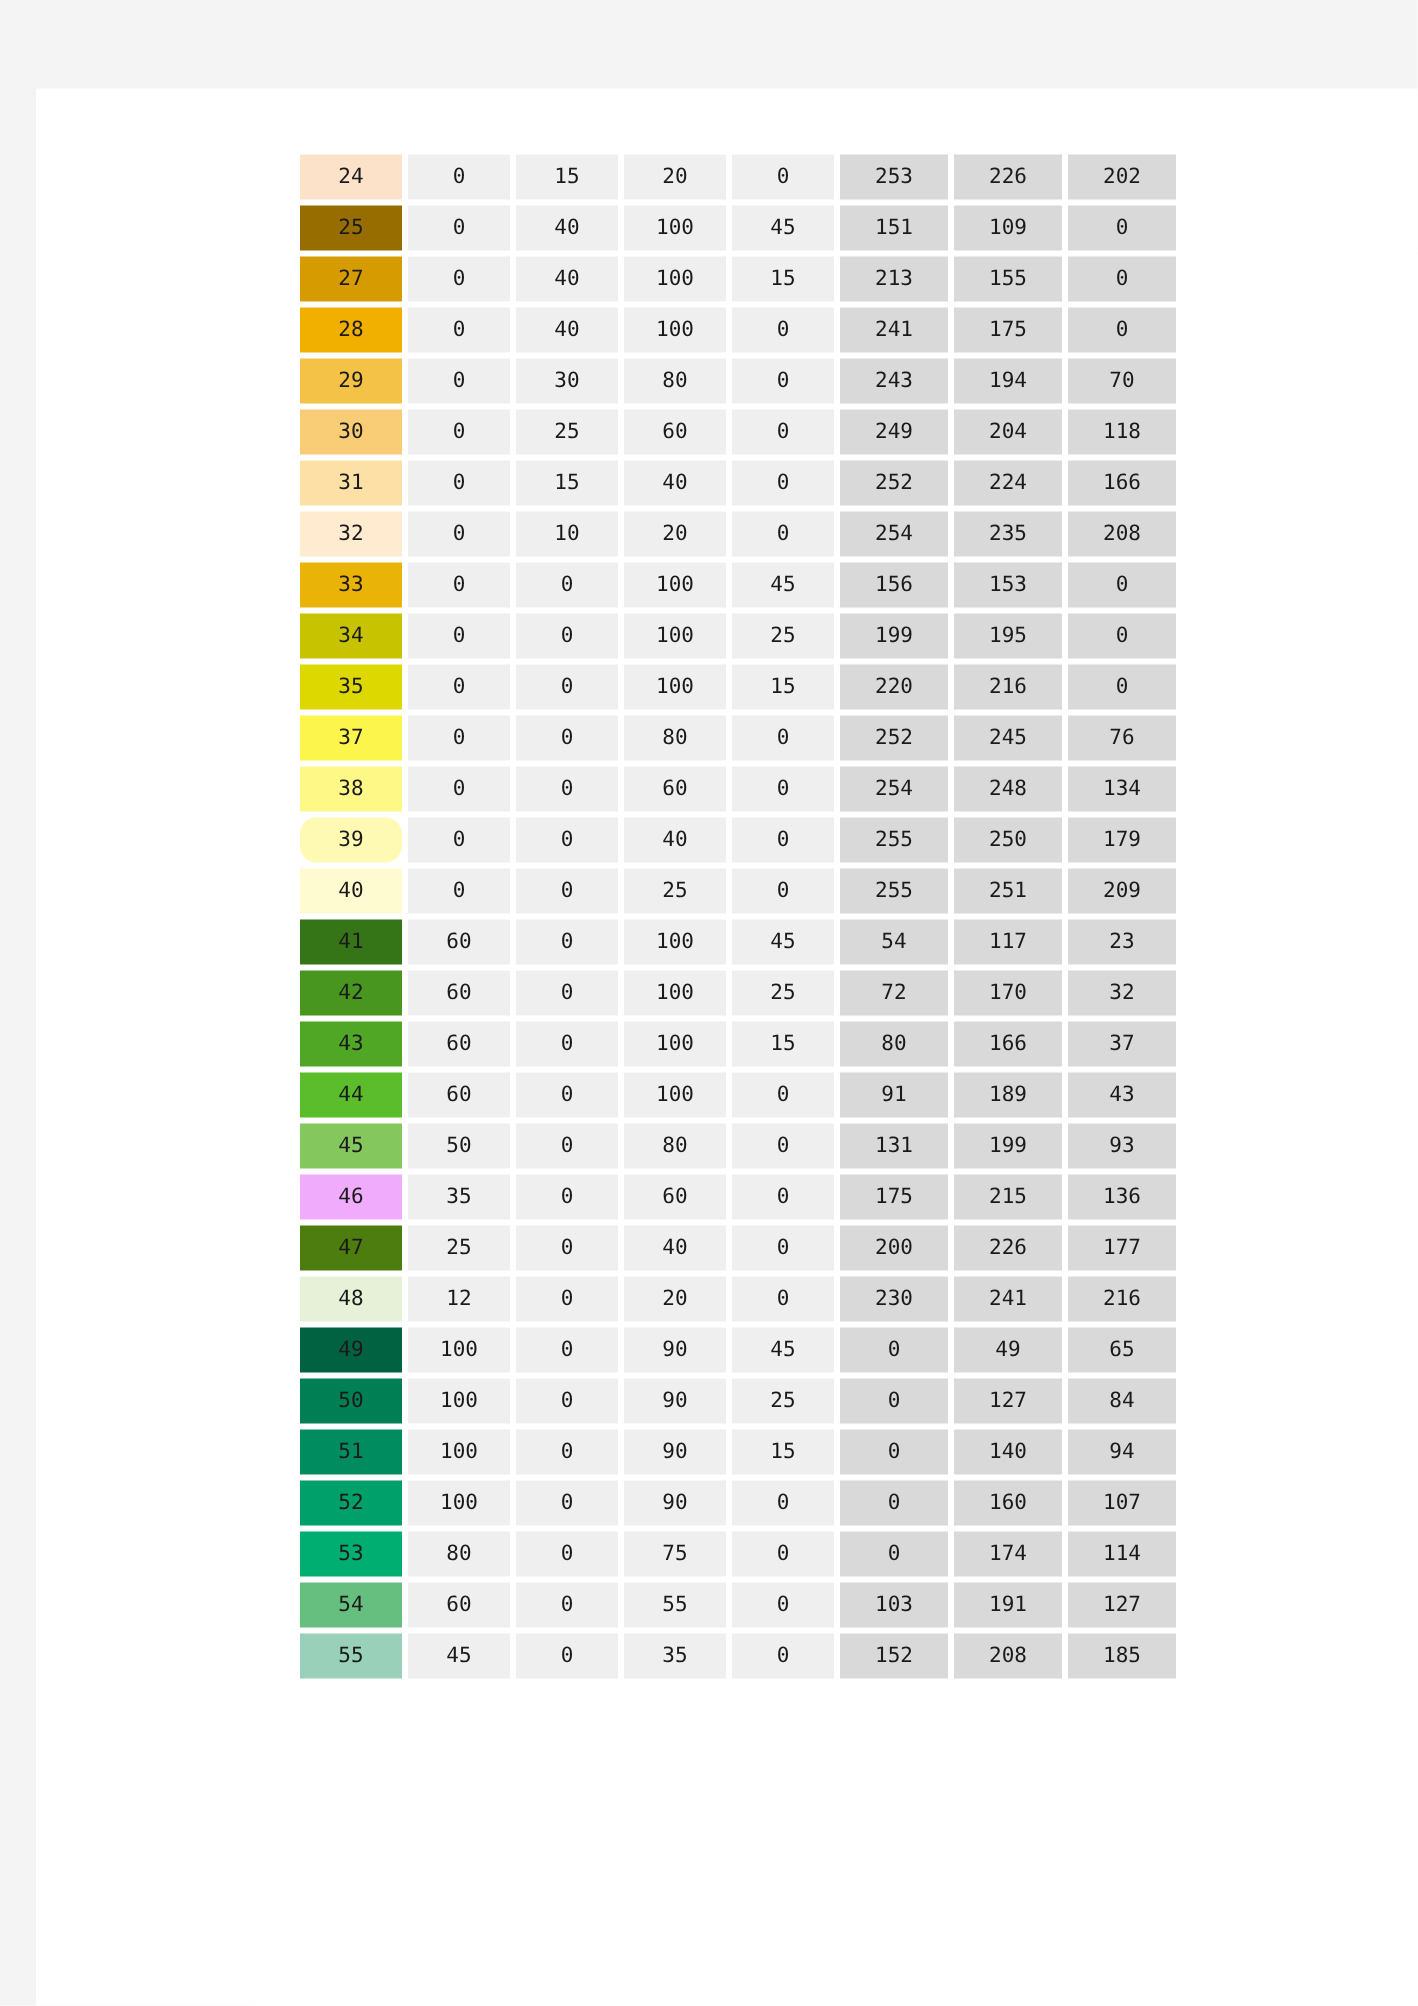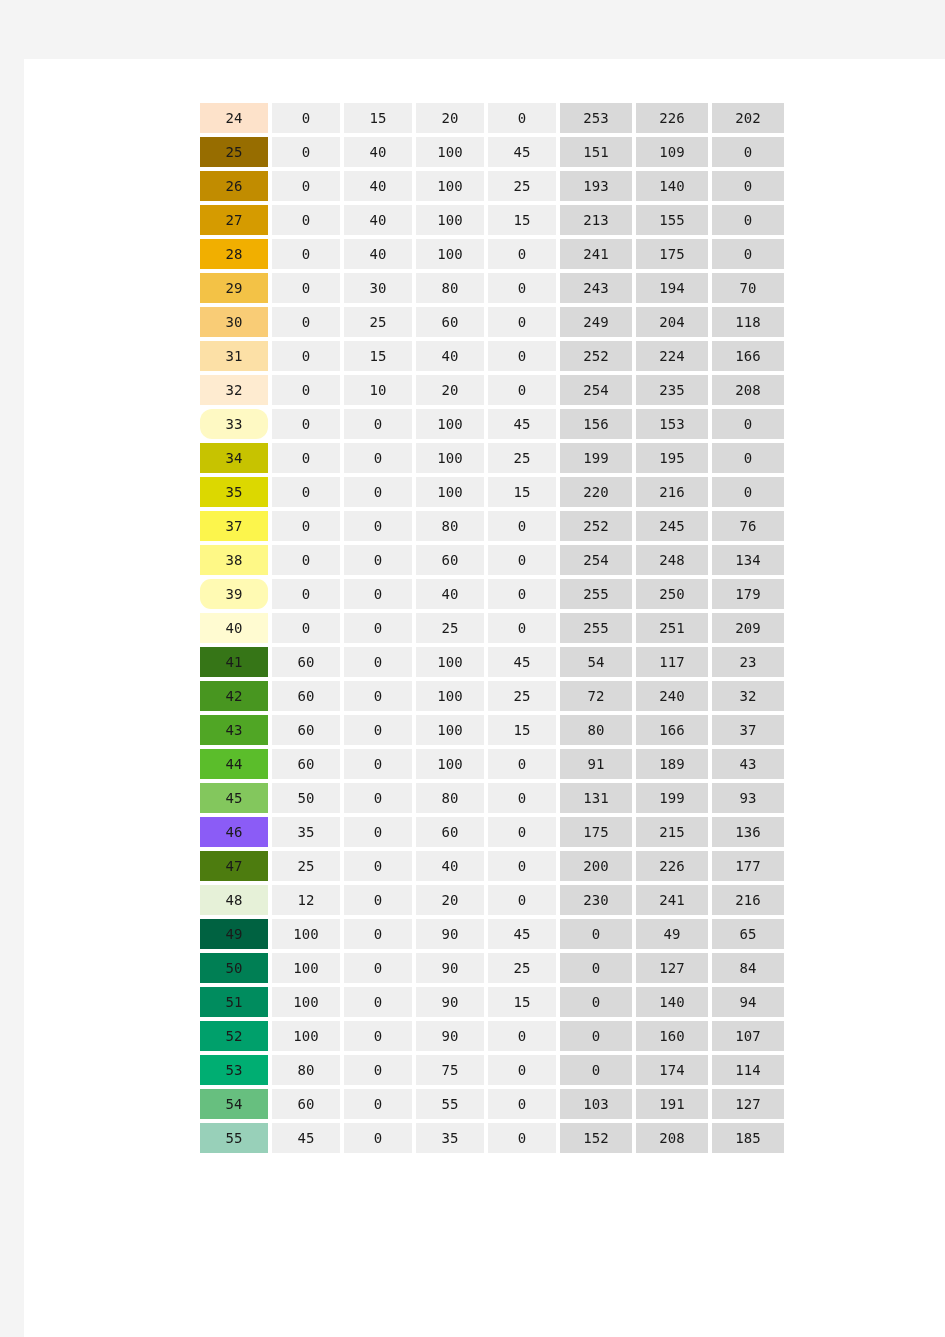--- a/index.html
+++ b/index.html
@@ -90,30 +90,20 @@
           <td class="swatch-cell" style="background-color: rgb(151, 109, 0);">25</td>
           <td class="cmyk-cell">0</td>
           <td class="cmyk-cell">40</td>
           <td class="cmyk-cell">100</td>
           <td class="cmyk-cell">45</td>
           <td class="rgb-cell">151</td>
           <td class="rgb-cell">109</td>
           <td class="rgb-cell">0</td>
         </tr>
         <tr>
-          <td class="swatch-cell" style="background-color: rgb(193, 140, 0);">26</td>
-          <td class="cmyk-cell">0</td>
-          <td class="cmyk-cell">40</td>
-          <td class="cmyk-cell">100</td>
-          <td class="cmyk-cell">25</td>
-          <td class="rgb-cell">193</td>
-          <td class="rgb-cell">140</td>
-          <td class="rgb-cell">0</td>
-        </tr>
-        <tr>
           <td class="swatch-cell" style="background-color: rgb(213, 155, 0);">27</td>
           <td class="cmyk-cell">0</td>
           <td class="cmyk-cell">40</td>
           <td class="cmyk-cell">100</td>
           <td class="cmyk-cell">15</td>
           <td class="rgb-cell">213</td>
           <td class="rgb-cell">155</td>
           <td class="rgb-cell">0</td>
         </tr>
         <tr>
@@ -160,21 +150,21 @@
           <td class="swatch-cell" style="background-color: rgb(254, 235, 208);">32</td>
           <td class="cmyk-cell">0</td>
           <td class="cmyk-cell">10</td>
           <td class="cmyk-cell">20</td>
           <td class="cmyk-cell">0</td>
           <td class="rgb-cell">254</td>
           <td class="rgb-cell">235</td>
           <td class="rgb-cell">208</td>
         </tr>
         <tr>
-          <td class="swatch-cell" style="background-color: #fef9c3; border-radius: 12px;">33</td>
+          <td class="swatch-cell" style="background-color: #eab308;">33</td>
           <td class="cmyk-cell">0</td>
           <td class="cmyk-cell">0</td>
           <td class="cmyk-cell">100</td>
           <td class="cmyk-cell">45</td>
           <td class="rgb-cell">156</td>
           <td class="rgb-cell">153</td>
           <td class="rgb-cell">0</td>
         </tr>
         <tr>
           <td class="swatch-cell" style="background-color: rgb(199, 195, 0);">34</td>
@@ -246,21 +236,21 @@
           <td class="rgb-cell">117</td>
           <td class="rgb-cell">23</td>
         </tr>
         <tr>
           <td class="swatch-cell" style="background-color: rgb(72, 150, 32);">42</td>
           <td class="cmyk-cell">60</td>
           <td class="cmyk-cell">0</td>
           <td class="cmyk-cell">100</td>
           <td class="cmyk-cell">25</td>
           <td class="rgb-cell">72</td>
-          <td class="rgb-cell">240</td>
+          <td class="rgb-cell">170</td>
           <td class="rgb-cell">32</td>
         </tr>
         <tr>
           <td class="swatch-cell" style="background-color: rgb(80, 166, 37);">43</td>
           <td class="cmyk-cell">60</td>
           <td class="cmyk-cell">0</td>
           <td class="cmyk-cell">100</td>
           <td class="cmyk-cell">15</td>
           <td class="rgb-cell">80</td>
           <td class="rgb-cell">166</td>
@@ -280,21 +270,21 @@
           <td class="swatch-cell" style="background-color: rgb(131, 199, 93);">45</td>
           <td class="cmyk-cell">50</td>
           <td class="cmyk-cell">0</td>
           <td class="cmyk-cell">80</td>
           <td class="cmyk-cell">0</td>
           <td class="rgb-cell">131</td>
           <td class="rgb-cell">199</td>
           <td class="rgb-cell">93</td>
         </tr>
         <tr>
-          <td class="swatch-cell" style="background-color: #8b5cf6;">46</td>
+          <td class="swatch-cell" style="background-color: #f0abfc;">46</td>
           <td class="cmyk-cell">35</td>
           <td class="cmyk-cell">0</td>
           <td class="cmyk-cell">60</td>
           <td class="cmyk-cell">0</td>
           <td class="rgb-cell">175</td>
           <td class="rgb-cell">215</td>
           <td class="rgb-cell">136</td>
         </tr>
         <tr>
           <td class="swatch-cell" style="background-color: #4d7c0f;">47</td>

